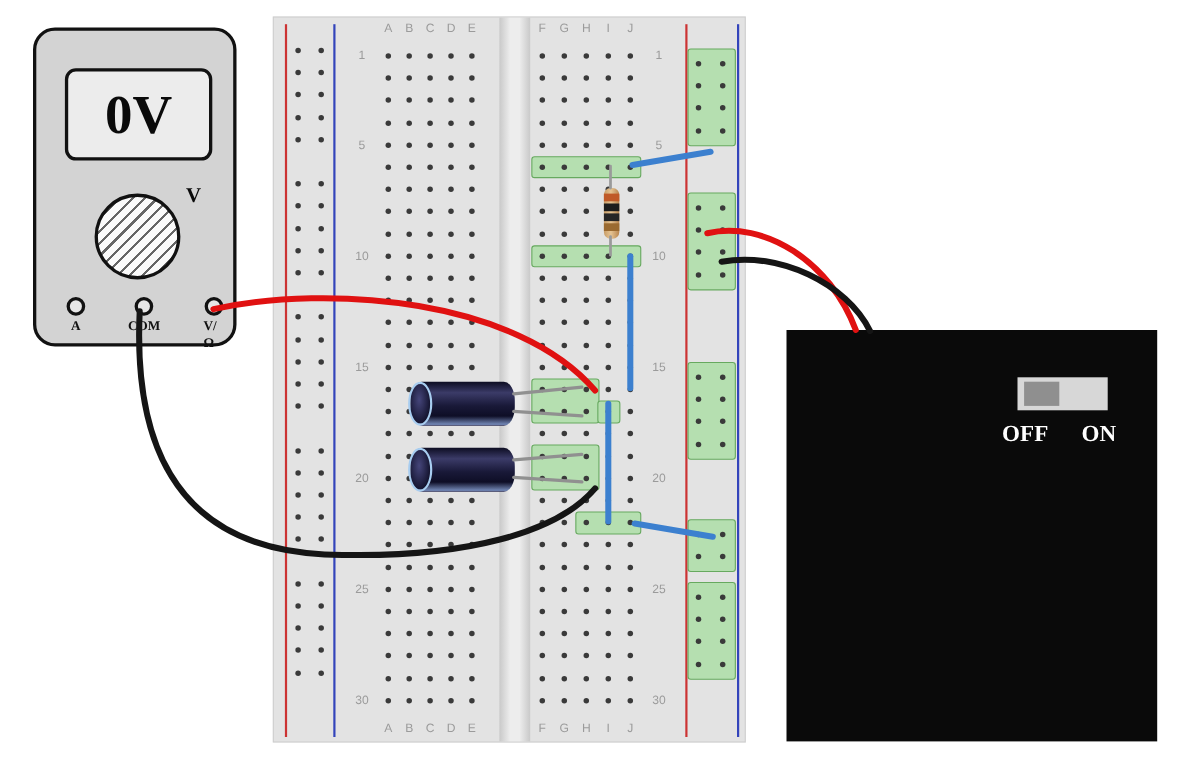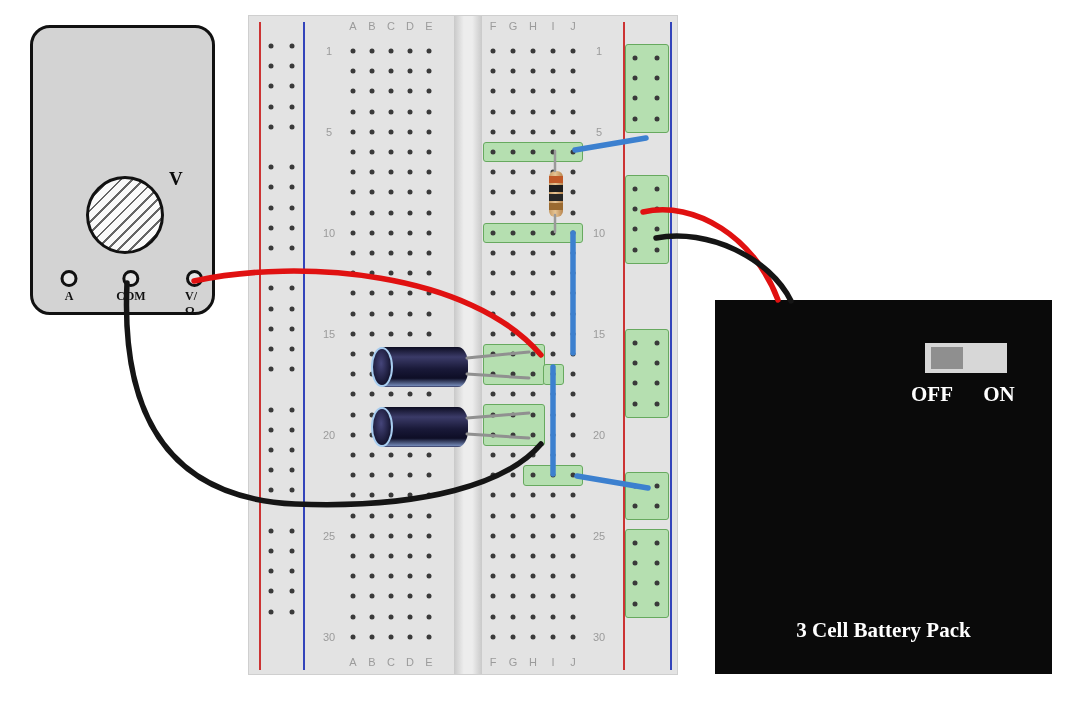--- a/index.html
+++ b/index.html
@@ -68,20 +68,23 @@
 
   
   #overlay{position:absolute;left:0;top:0;z-index:20;pointer-events:none;}
 </style>
 </head>
 <body>
 
 <div class="stage">
 
   <div class="mm">
+    <div class="mm-display">
+      <span class="mm-display-value">0V</span>
+    </div>
     <div class="mm-dial"></div>
     <span class="mm-dial-label">V</span>
     <div class="mm-terminal t1">
       <div class="jack"></div>
       <span class="tlabel">A</span>
     </div>
     <div class="mm-terminal t2">
       <div class="jack"></div>
       <span class="tlabel">COM</span>
     </div>
@@ -539,21 +542,20 @@
       <div class="bb-label" style="left: 80px; top: 620.8px;">30</div>
       <div class="bb-label" style="left: 350px; top: 620.8px;">30</div>
     </div>
 
   <div class="battery">
     <div class="bat-switch">
       <div class="bat-knob"></div>
     </div>
     <span class="bat-off">OFF</span>
     <span class="bat-on">ON</span>
-    <div class="bat-name">3 Cell Battery Pack</div>
   </div>
 
   <svg id="overlay" width="1092" height="703">
 
     <g stroke="#909090" stroke-width="3" stroke-linecap="round" fill="none">
       <path d="M467,358 L529,352"></path>
       <path d="M467,374 L529,378"></path>
       <path d="M467,418 L529,413"></path>
       <path d="M467,434 L529,438"></path>
     </g>

